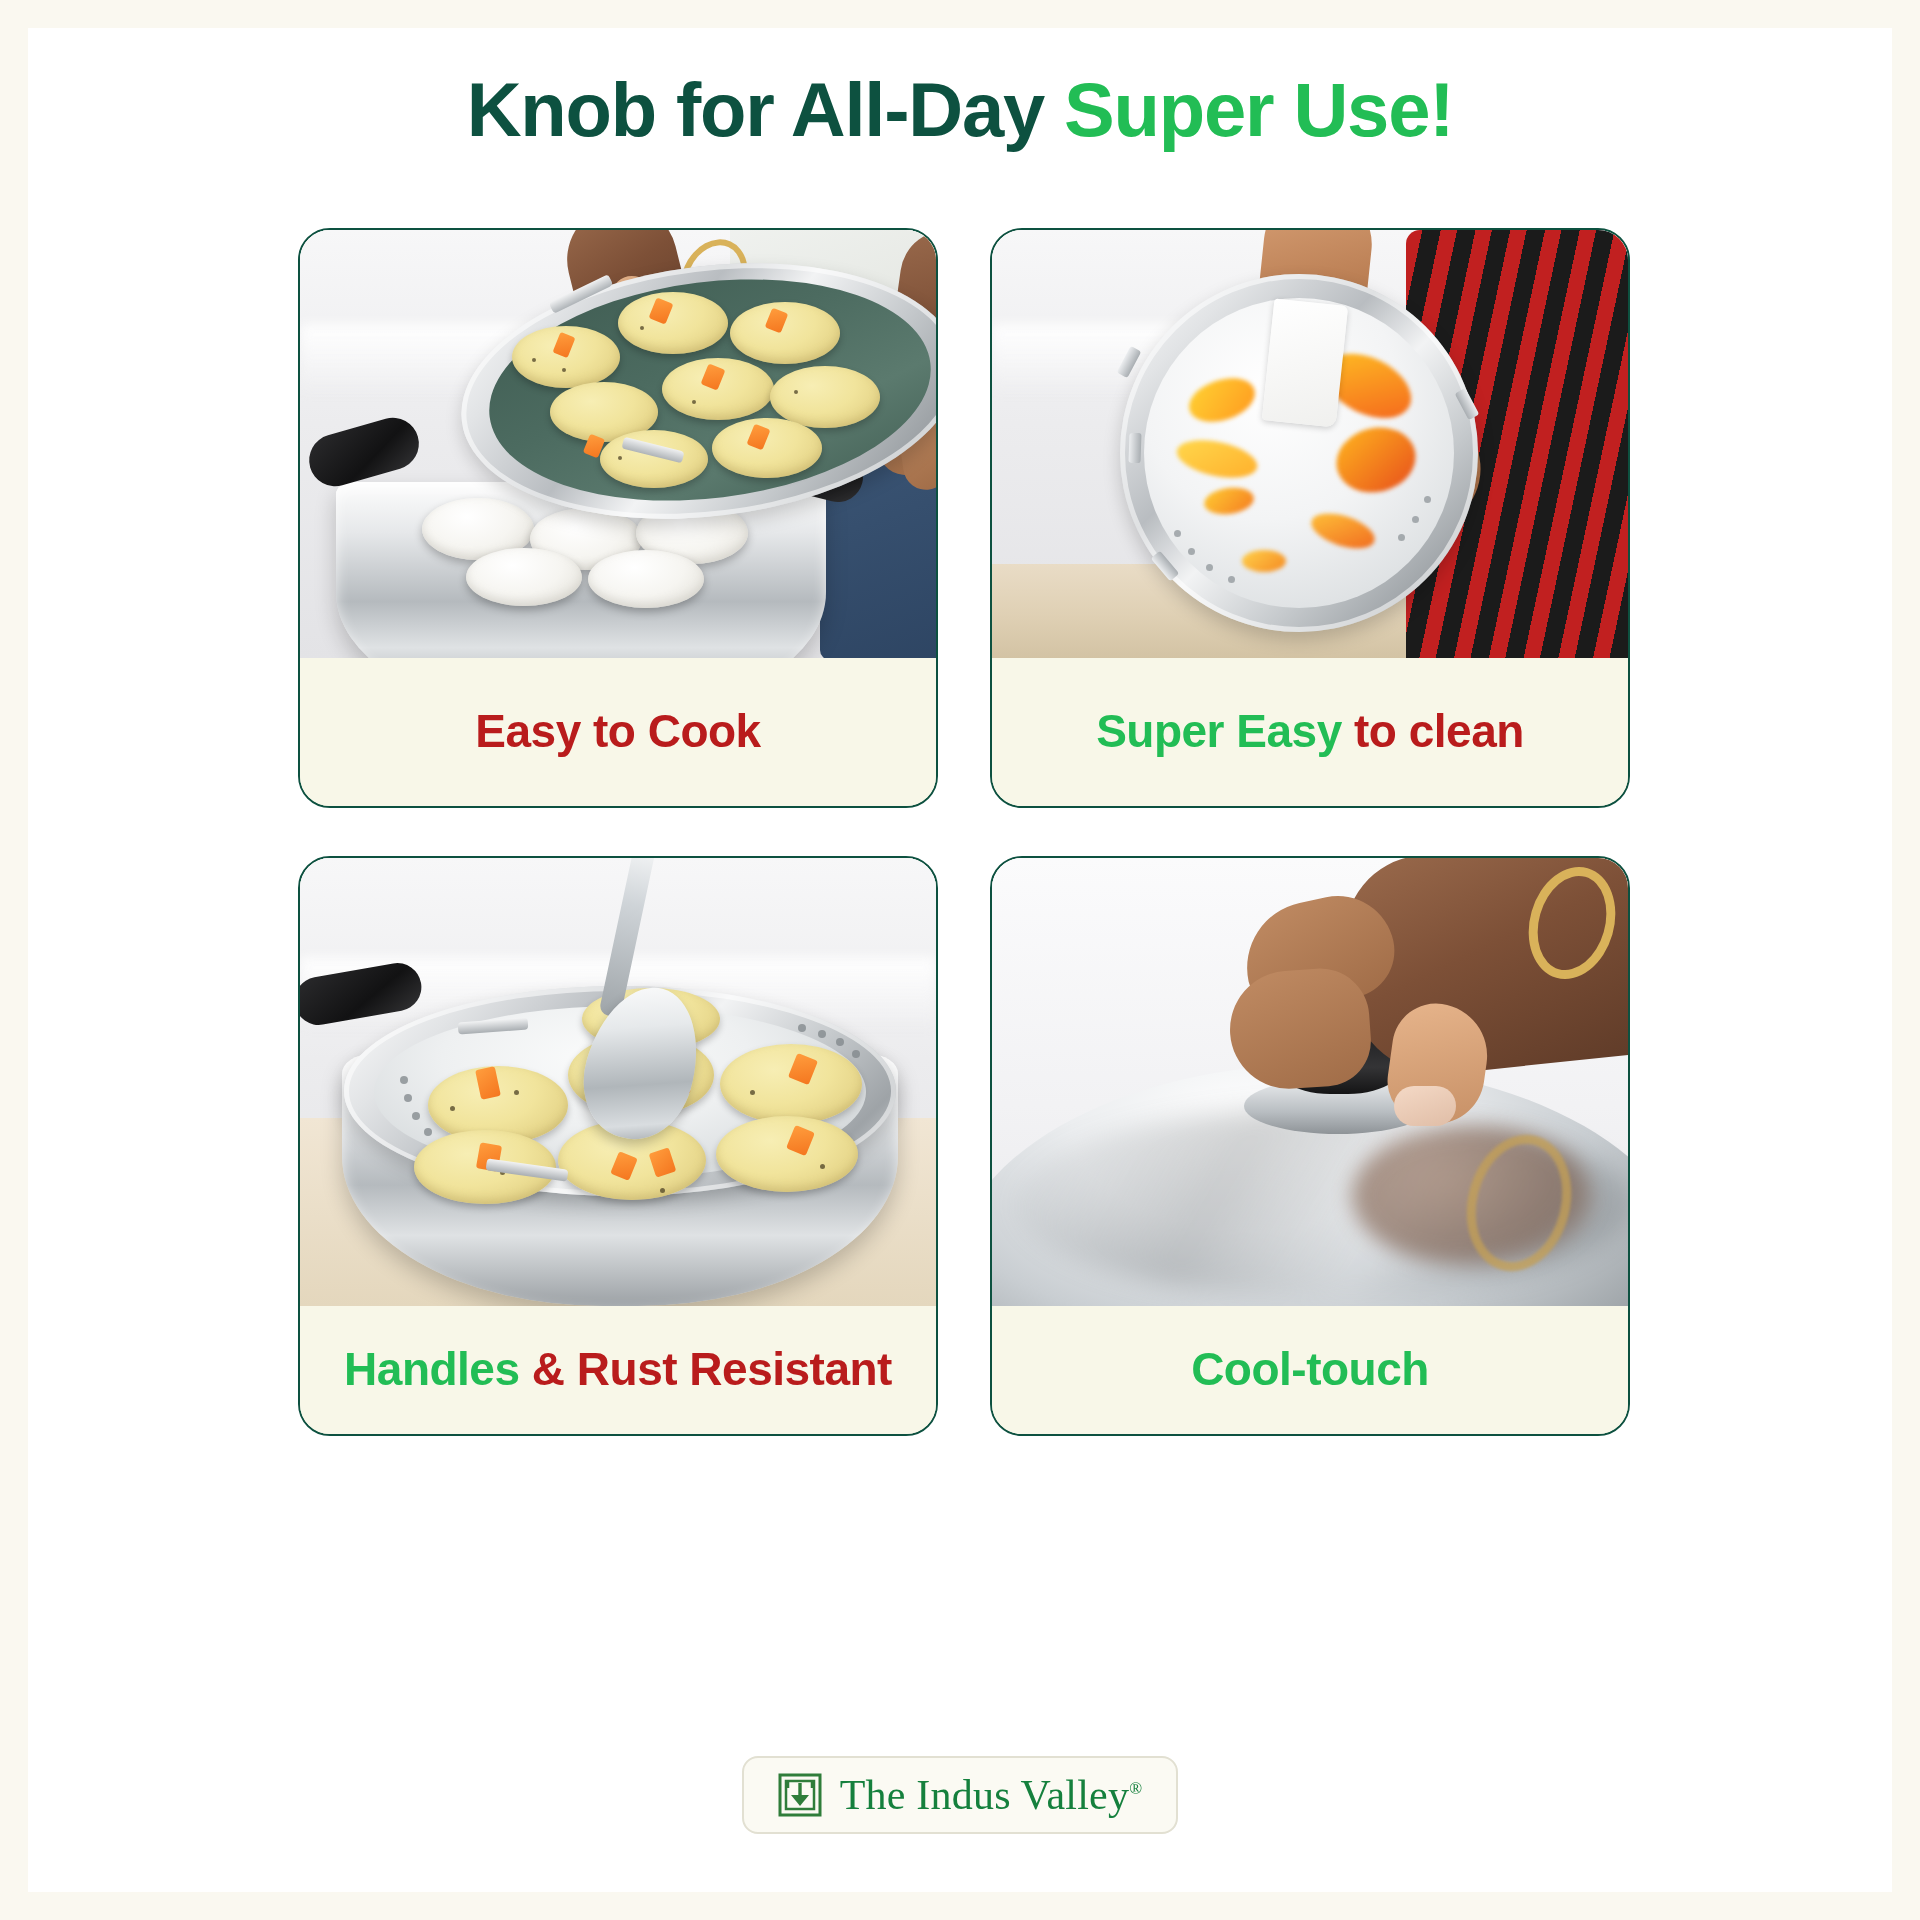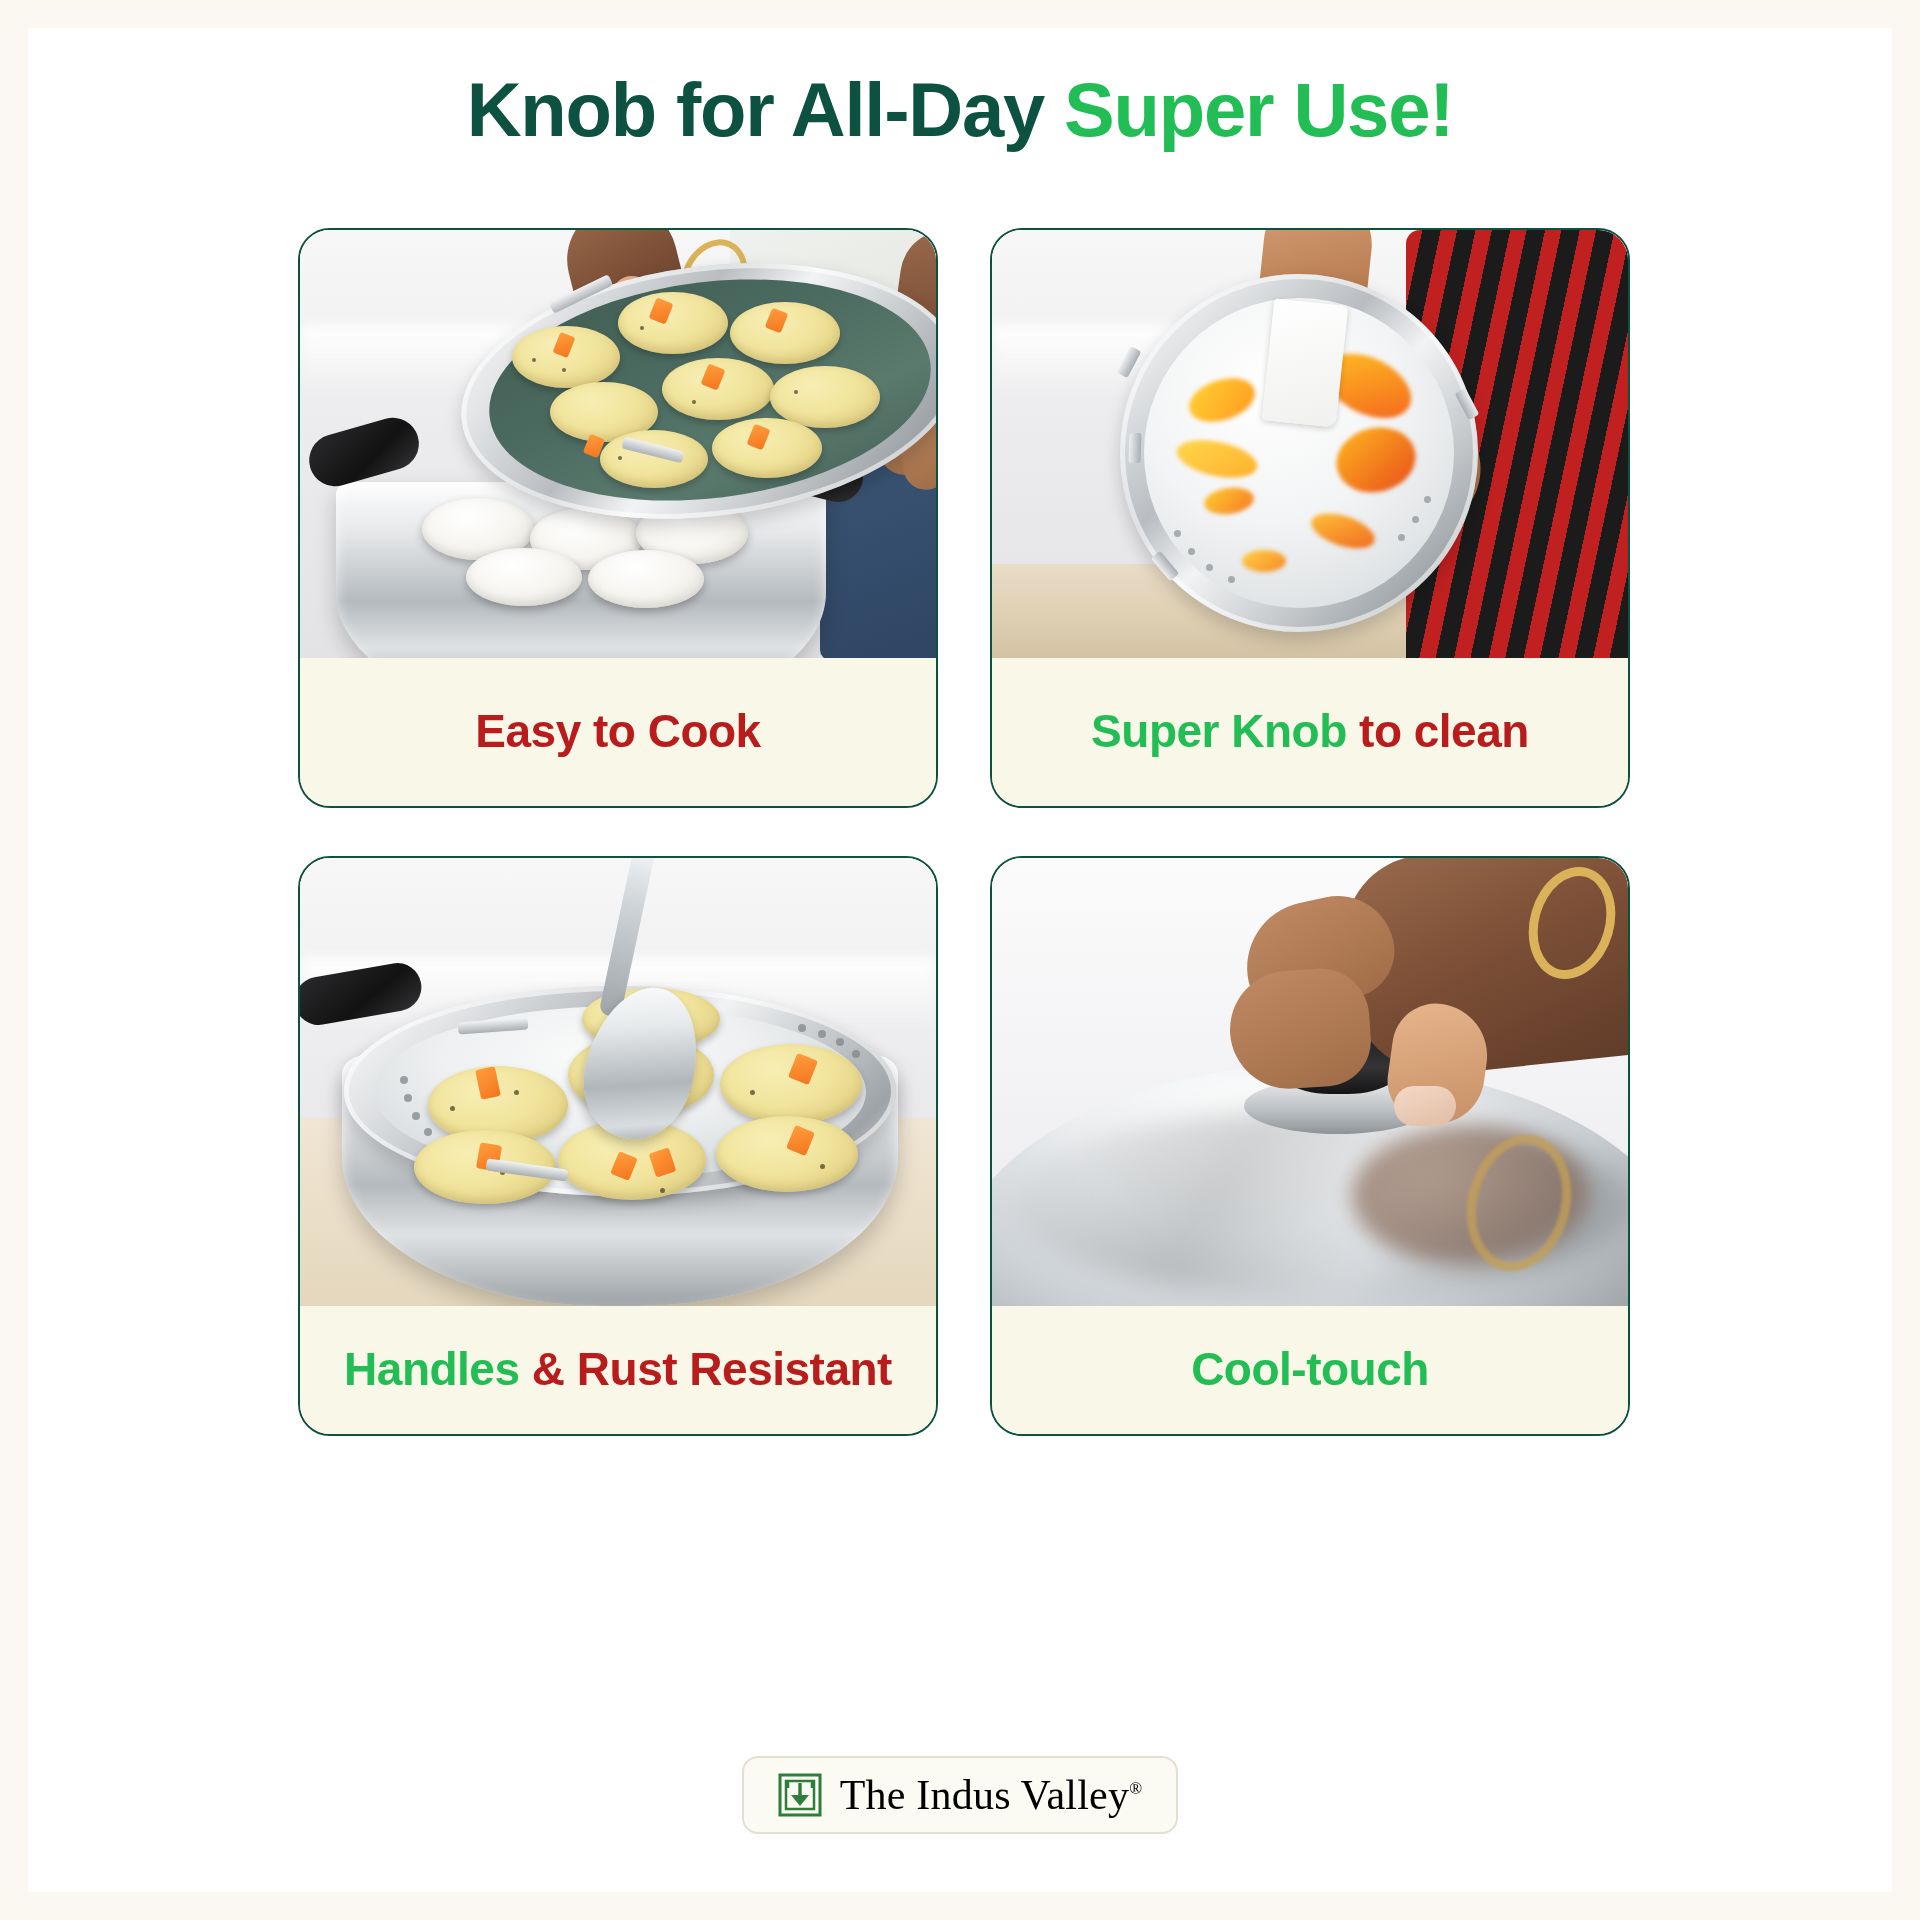--- a/index.html
+++ b/index.html
@@ -187,21 +187,21 @@
   .logo-pill{
     display:flex;align-items:center;gap:18px;
     background:#fbfaf3;
     border:2px solid #e2e0d2;
     border-radius:16px;
     padding:13px 34px;
   }
   .logo-mark{width:44px;height:44px;flex:none;}
   .logo-text{
     font-family:"Liberation Serif",serif;
-    font-size:42px;color:#000000;letter-spacing:.2px;
+    font-size:42px;color:#15803d;letter-spacing:.2px;
     white-space:nowrap;position:relative;
   }
   .logo-reg{font-size:17px;vertical-align:super;}
 </style>
 </head>
 <body>
 
 <div class="canvas">
 
   <div class="title">
@@ -319,21 +319,21 @@
           <div class="seed" style="left:196px;top:318px;width:7px;height:7px;background:#8f9599"></div>
           <div class="seed" style="left:214px;top:334px;width:7px;height:7px;background:#8f9599"></div>
           <div class="seed" style="left:236px;top:346px;width:7px;height:7px;background:#8f9599"></div>
           <div class="seed" style="left:406px;top:304px;width:7px;height:7px;background:#8f9599"></div>
           <div class="seed" style="left:420px;top:286px;width:7px;height:7px;background:#8f9599"></div>
           <div class="seed" style="left:432px;top:266px;width:7px;height:7px;background:#8f9599"></div>
         </div>
       </div>
       <div class="caption">
         <div class="caption-text">
-          <span class="c-bright">Super Knob </span><span class="c-dark">to clean</span>
+          <span class="c-bright">Super Easy </span><span class="c-dark">to clean</span>
         </div>
       </div>
     </div>
 
     <div class="card tall">
       <div class="photo">
         <div class="scene">
           <div class="bg-kitchen"></div>
           <div class="bg-counterlight"></div>
           <div class="wood lighter" style="height:42%;"></div>

